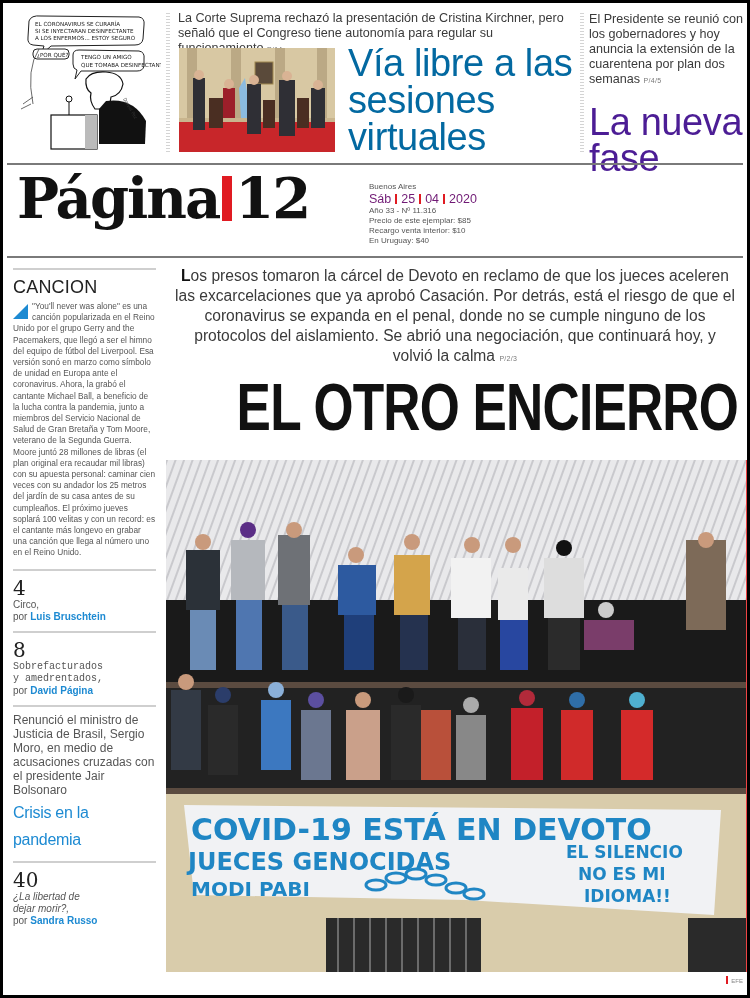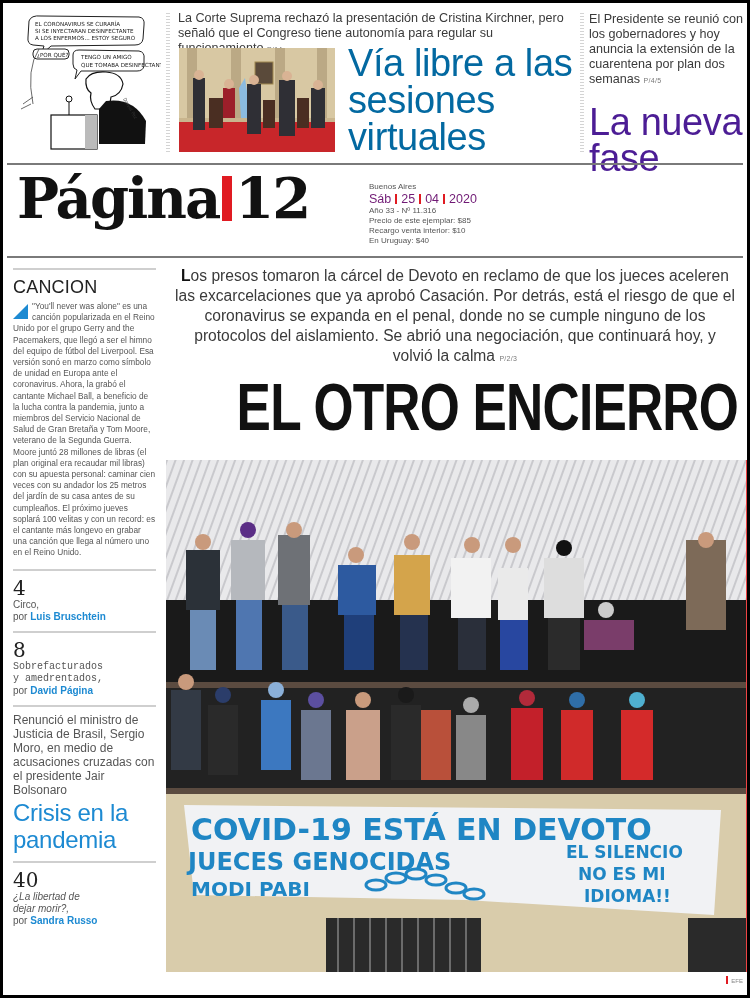--- a/index.html
+++ b/index.html
@@ -41,21 +41,21 @@
   .lrule { height: 2px; background: #cfcfcf; margin-bottom: 6px; }
   .sec-title { font-size: 18px; color: #222; letter-spacing: .2px; line-height: 22px; }
   .body-text { font-size: 8.3px; line-height: 11.2px; color: #555; text-align: left; }
   .body-text .tri { display: inline-block; width: 0; height: 0; border-left: 15px solid transparent;
     border-bottom: 15px solid #1d8ad2; float: left; margin: 3px 4px 0 0; }
   .item { margin-top: 8px; }
   .num { font-family: "DejaVu Serif", serif; font-size: 20px; line-height: 22px; color: #222; }
   .item .txt { font-size: 10px; line-height: 12px; color: #555; }
   .author { color: #1d8ad2; font-weight: bold; }
   .crisis-deck { font-size: 12px; line-height: 14px; color: #555; }
-  .crisis-head { font-size: 24px; line-height: 27px; color: #1d8ad2; margin-top: 2px; letter-spacing: -.3px; }
+  .crisis-head { font-size: 16px; line-height: 27px; color: #1d8ad2; margin-top: 2px; letter-spacing: -.3px; }
 
   
   .lead { position: absolute; left: 172px; top: 263px; width: 560px; text-align: center;
     font-size: 15.6px; line-height: 20px; color: #3a3a3a; }
   .lead .dropL { font-weight: bold; color: #111; }
   .main-head { position: absolute; left: 172px; top: 364px; width: 560px; text-align: center;
     font-family: "Liberation Sans", sans-serif; font-weight: bold; font-size: 66px; line-height: 80px;
     color: #111; letter-spacing: -1px; transform: scaleX(0.78); transform-origin: center; white-space: nowrap; }
   .main-photo { position: absolute; left: 163px; top: 457px; width: 699px; height: 512px; overflow: hidden; background: #ef4444; }
   .credit { position: absolute; right: 4px; top: 973px; font-size: 6px; color: #888; }

